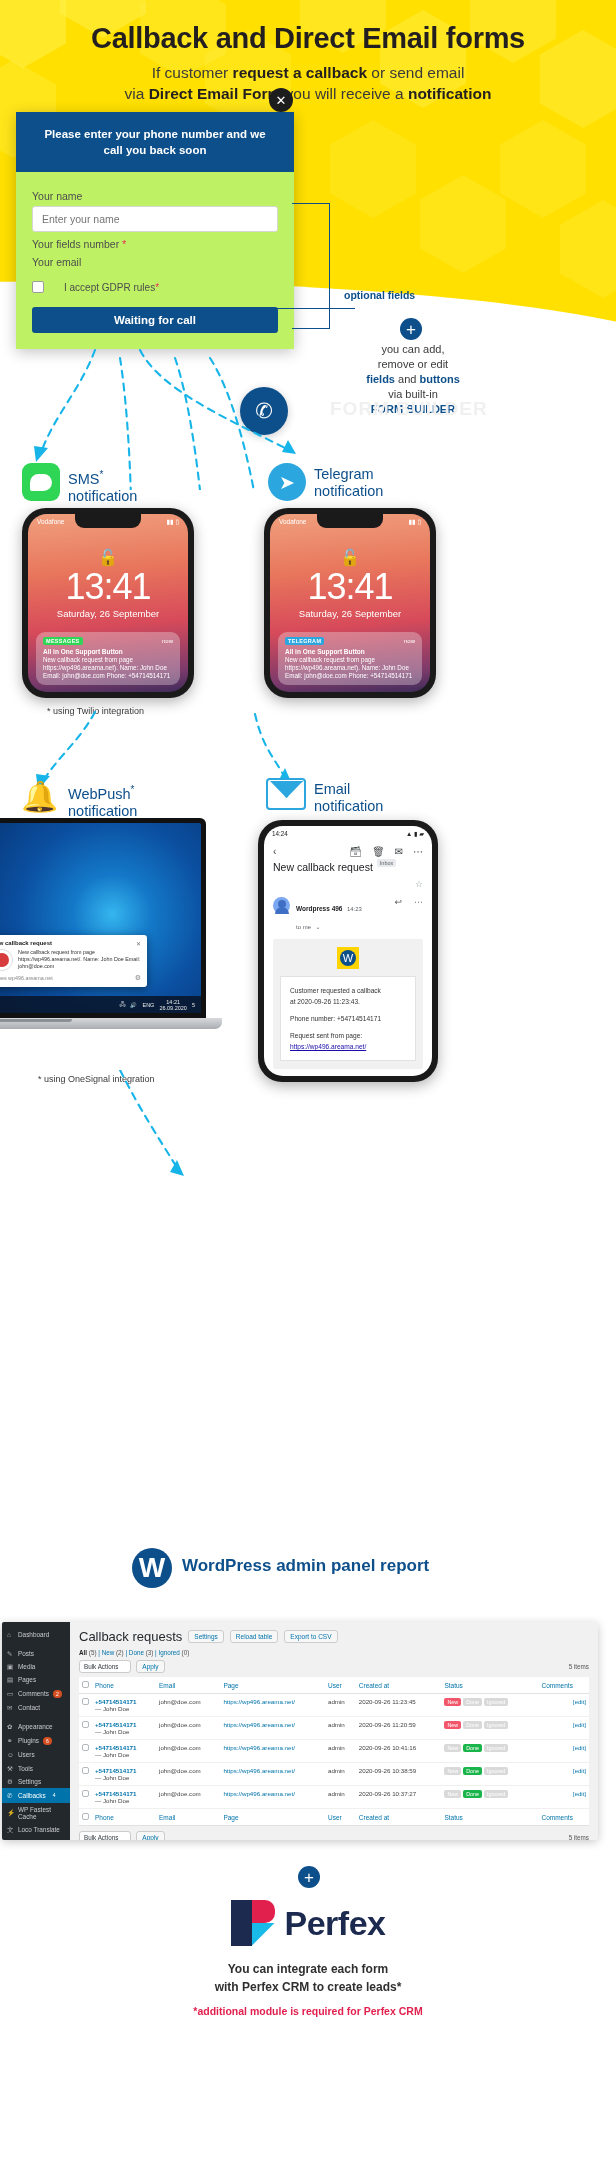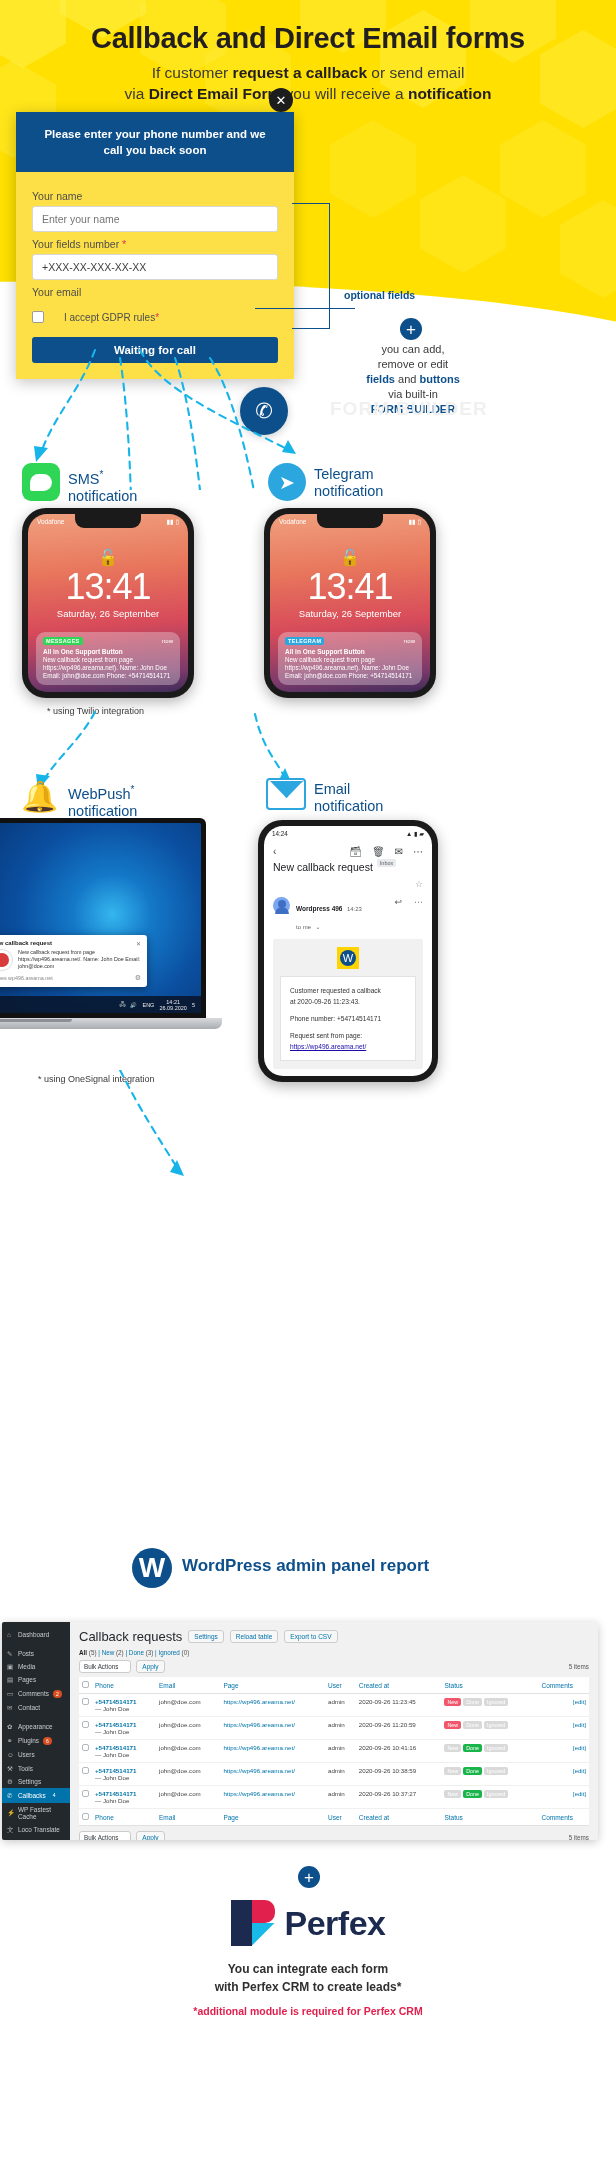--- a/index.html
+++ b/index.html
@@ -31,21 +31,21 @@
 
   .white-wave {
     position: absolute; left: 0; top: 250px; width: 616px; height: 120px;
     background: #fff;
     clip-path: ellipse(105% 74% at 12% 100%);
   }
 
   
   .form-card {
     position: absolute; left: 16px; top: 112px; width: 278px;
-    background: #fde047; box-shadow: 0 3px 14px rgba(0,0,0,.24);
+    background: #bef264; box-shadow: 0 3px 14px rgba(0,0,0,.24);
   }
   .form-head {
     background: #0d4f8b; color: #fff; font-size: 11.5px; font-weight: bold;
     text-align: center; padding: 14px 22px; line-height: 16px;
   }
   .form-body { padding: 12px 16px 16px 16px; }
   .fld-label { font-size: 10.5px; color: #4d4d4d; margin: 6px 0 4px; }
   .fld-label .req { color: #e8305a; font-size: 11px; }
   .fld-input {
     width: 100%; height: 26px; border: 1px solid #d6d6d6; border-radius: 3px;
@@ -358,21 +358,20 @@
 <div class="form-card">
   <div class="form-head">Please enter your phone number and we call you back soon</div>
   <div class="form-body">
     <div class="fld-label">Your name</div>
     <input class="fld-input" placeholder="Enter your name" style="">
 
     <div class="fld-label">
       <span>Your fields number</span>
       <span class="req">*</span>
     </div>
-    <input class="fld-input filled" value="+XXX-XX-XXX-XX-XX" style="">
 
     <div class="fld-label">Your email</div>
 
     <div class="gdpr-row">
       <span class="gdpr-box"></span>
       <span class="gdpr-txt">
         <span>I accept GDPR rules</span><span class="req">*</span>
       </span>
     </div>
 

